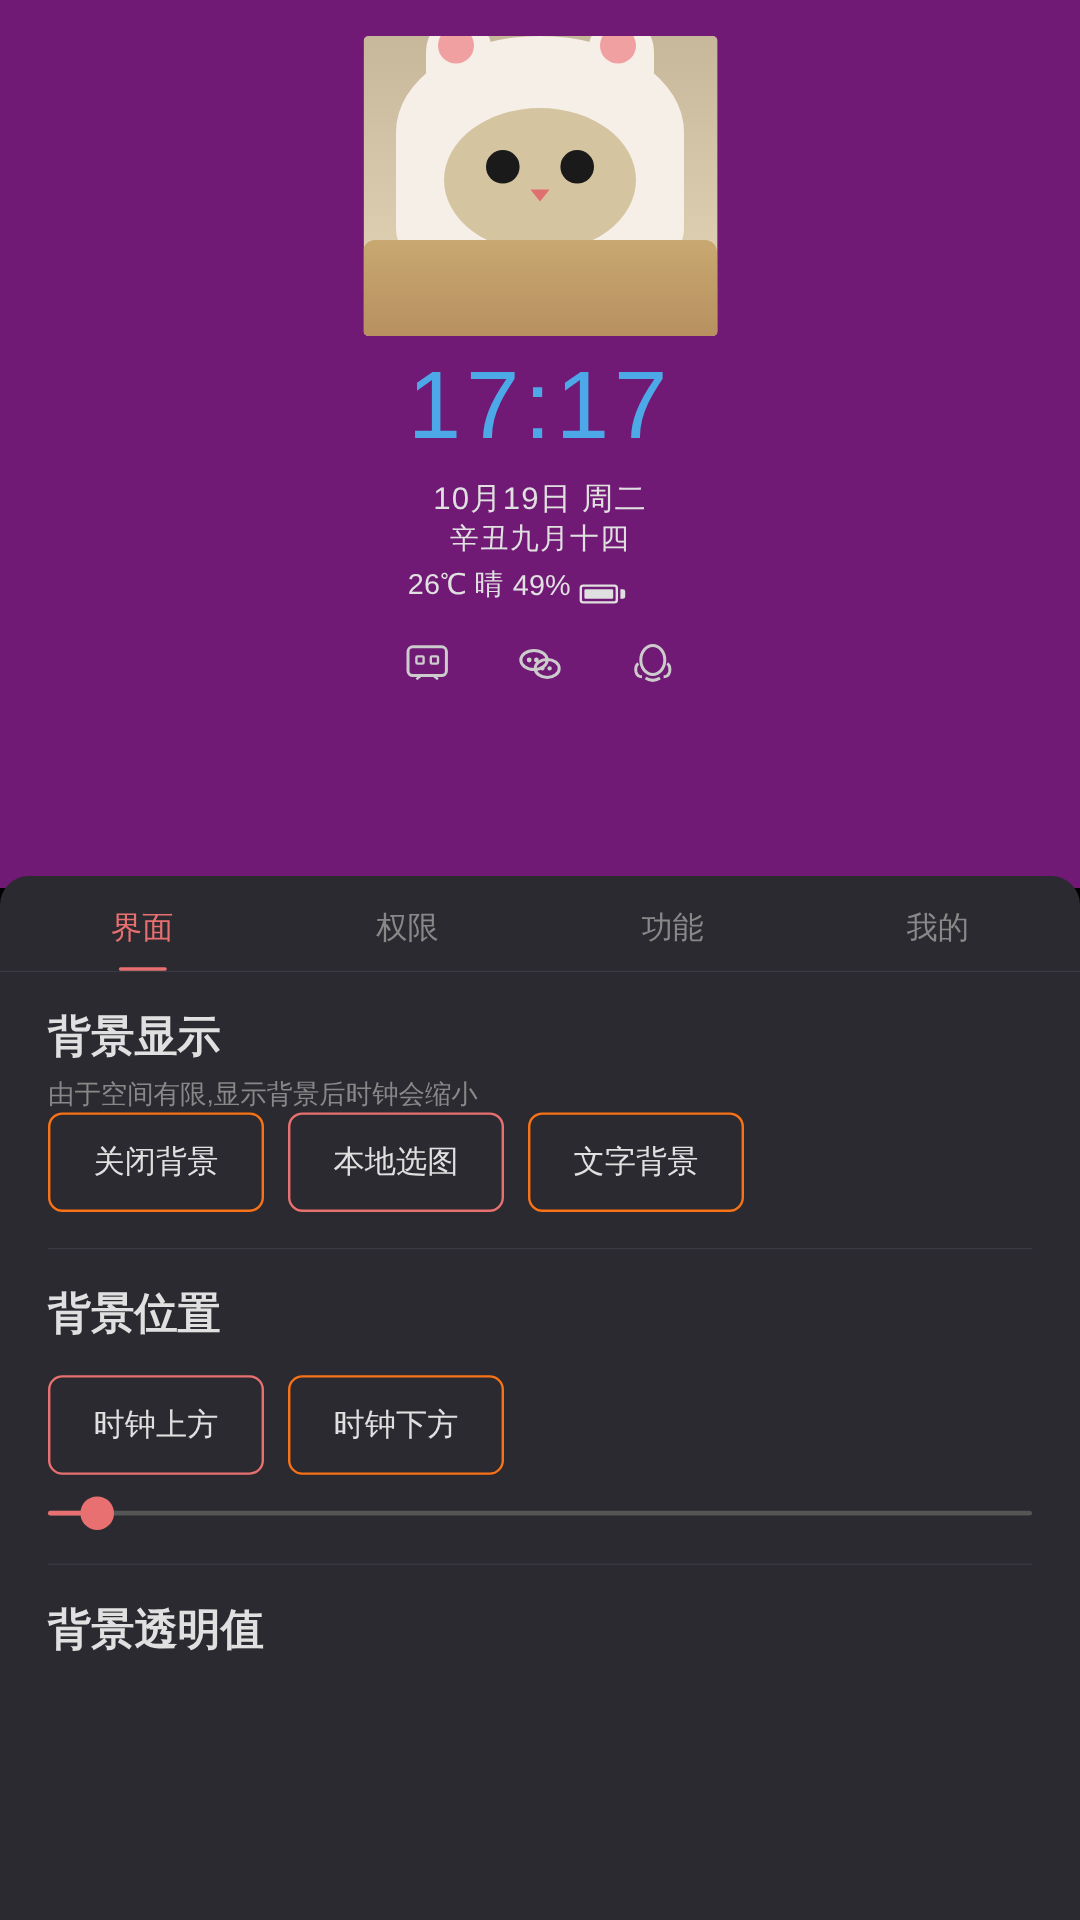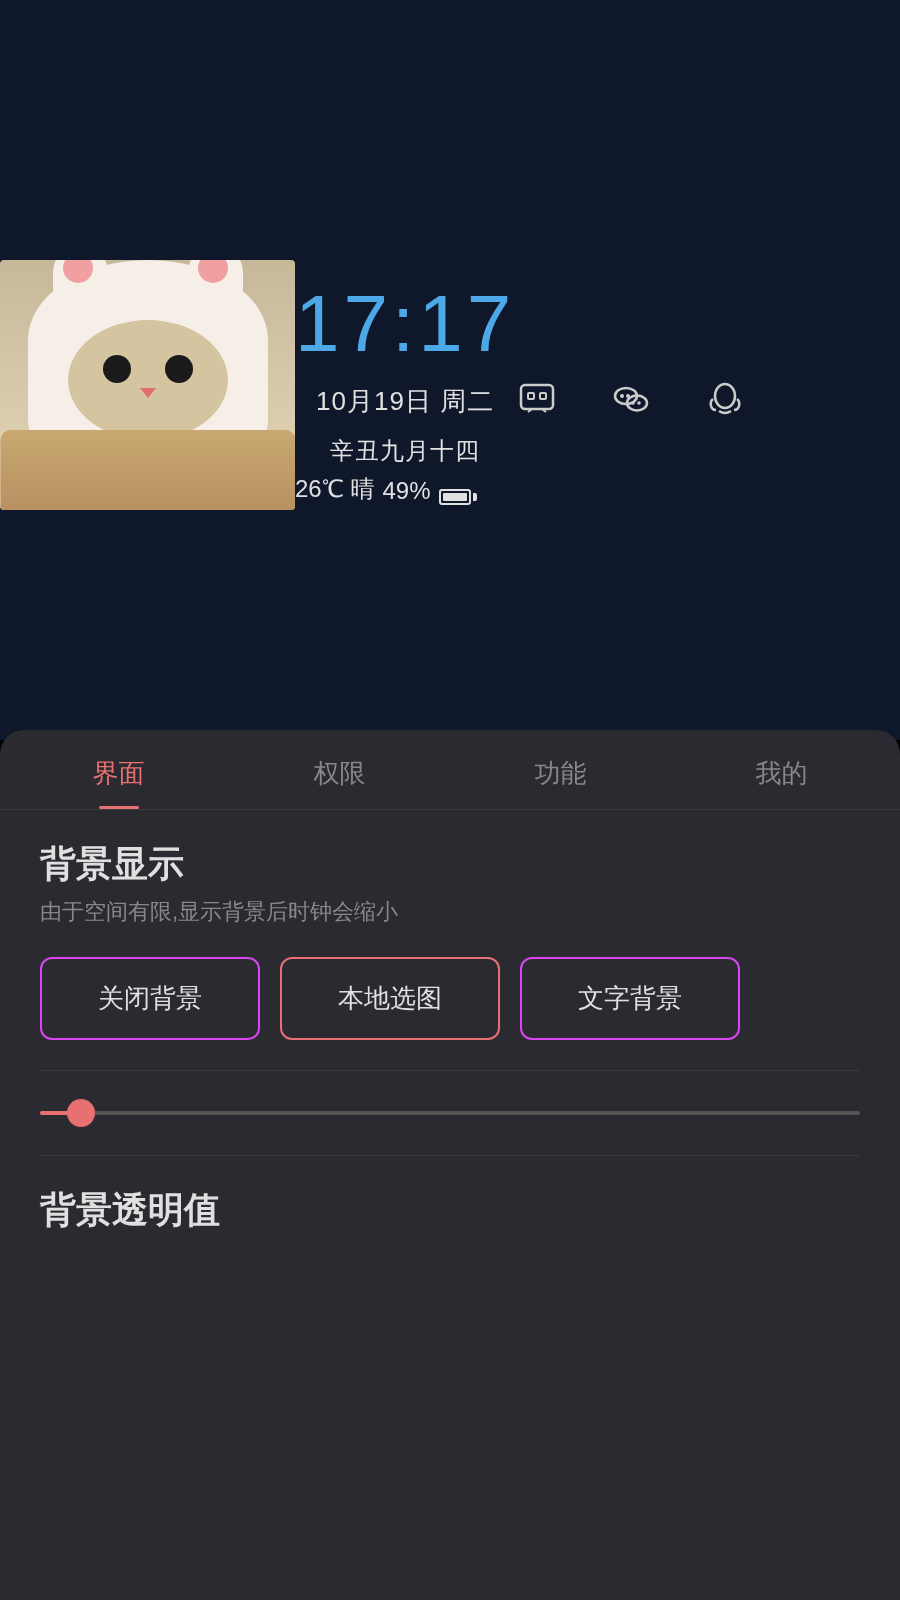--- a/index.html
+++ b/index.html
@@ -10,23 +10,23 @@
       background: #000;
       font-family: -apple-system, "PingFang SC", "Microsoft YaHei", sans-serif;
       overflow: hidden;
       position: relative;
     }
 
     
     .phone-preview {
       width: 100%;
       height: 740px;
-      background: #0f172a;
-      display: flex;
-      flex-direction: row;
+      background: #701a75;
+      display: flex;
+      flex-direction: column;
       align-items: center;
       justify-content: flex-start;
       padding-top: 30px;
     }
 
     .cat-image-wrapper {
       width: 295px;
       height: 250px;
       overflow: hidden;
       border-radius: 4px;
@@ -163,21 +163,21 @@
     .date-row1 {
       font-size: 26px;
       color: #e0e0e0;
       margin-top: 20px;
       letter-spacing: 1px;
     }
 
     .date-row2 {
       font-size: 24px;
       color: #e0e0e0;
-      margin-top: 16px;
+      margin-top: 0;
       letter-spacing: 1px;
     }
 
     .weather-row {
       font-size: 24px;
       color: #e0e0e0;
       margin-top: 6px;
       display: flex;
       align-items: flex-end;
       gap: 8px;
@@ -289,34 +289,33 @@
     .section-title {
       font-size: 36px;
       font-weight: 600;
       color: #e0e0e0;
       margin-bottom: 8px;
     }
 
     .section-subtitle {
       font-size: 22px;
       color: #888;
-      margin-bottom: 30px;
     }
 
     .button-row {
       display: flex;
       gap: 20px;
       margin-bottom: 20px;
       flex-wrap: wrap;
     }
 
     .option-btn {
-      padding: 22px 56px;
+      padding: 22px 36px;
       border-radius: 12px;
-      border: 2px solid #d946ef;
+      border: 2px solid #f97316;
       background: transparent;
       color: #e0e0e0;
       font-size: 26px;
       cursor: pointer;
       min-width: 170px;
       text-align: right;
     }
 
     .option-btn.active {
       border-color: #e87070;
@@ -451,20 +450,28 @@
     <div class="section-subtitle">由于空间有限,显示背景后时钟会缩小</div>
 
     <div class="button-row">
       <button class="option-btn">关闭背景</button>
       <button class="option-btn active">本地选图</button>
       <button class="option-btn">文字背景</button>
     </div>
 
     <div class="section-divider"></div>
 
+    <div class="section2">
+      <div class="section-title">背景位置</div>
+      <br>
+      <div class="button-row">
+        <button class="option-btn active">时钟上方</button>
+        <button class="option-btn">时钟下方</button>
+      </div>
+    </div>
 
     <div class="slider-row">
       <div class="slider-track">
         <div class="slider-fill"></div>
         <div class="slider-thumb"></div>
       </div>
     </div>
 
     <div class="section-divider"></div>
 

